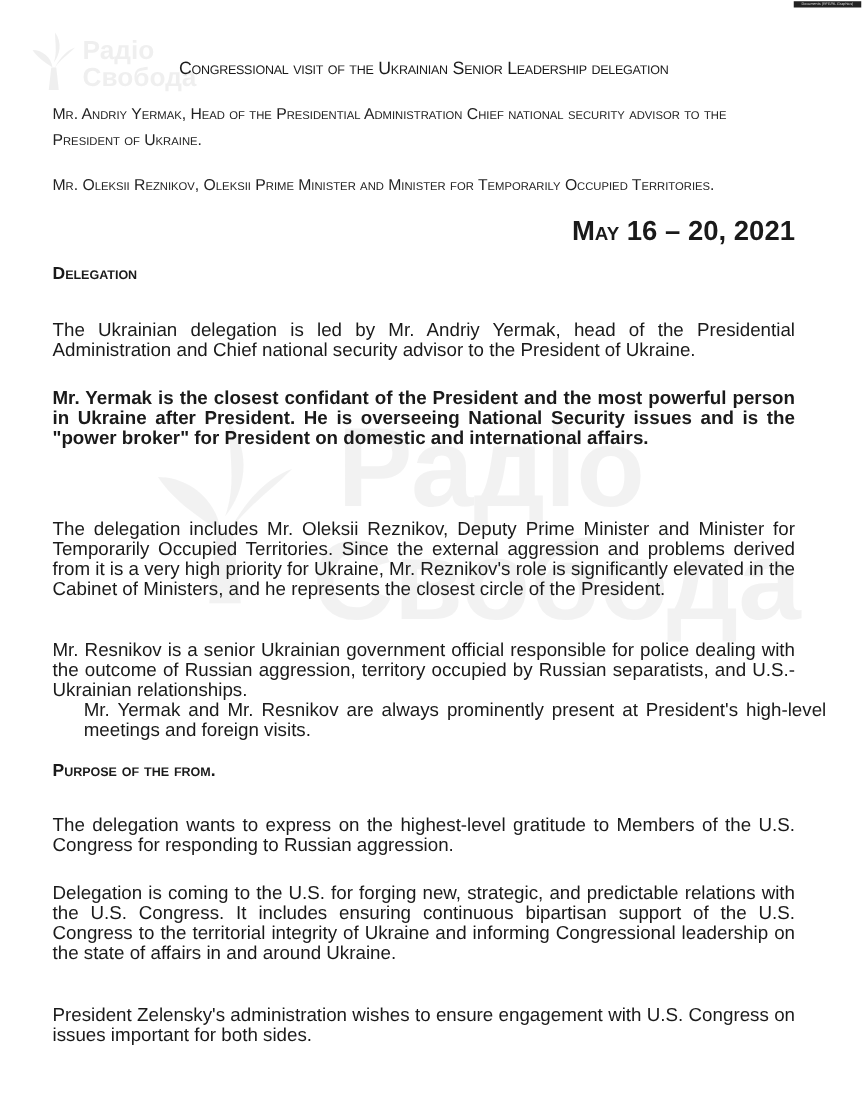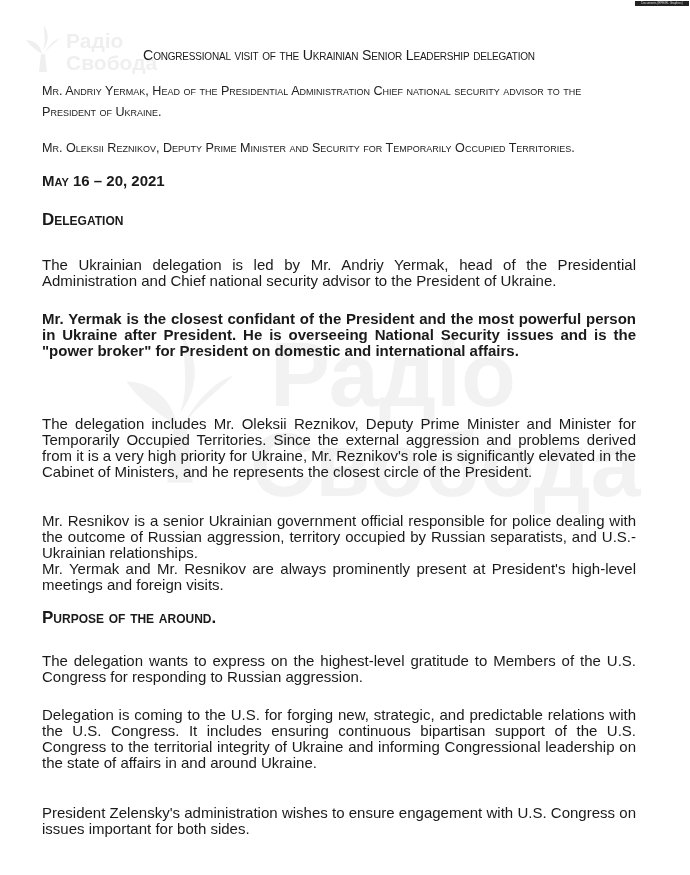--- a/index.html
+++ b/index.html
@@ -32,32 +32,32 @@
     position: absolute; top: 47px; left: 0; width: 100%; text-align: center;
     font-weight: normal; font-size: 14.2px; font-variant: small-caps; letter-spacing: -0.2px;
   }
   .sub {
     position: absolute; left: 0; width: 100%; font-size: 12.6px;
     font-variant: small-caps; line-height: 21px; color: #222;
   }
   .sub1 { top: 81px; }
   .sub2 { top: 138px; }
   .date {
-    position: absolute; top: 172px; left: 0; width: 100%; text-align: left;
-    font-weight: bold; font-size: 15px; font-variant: small-caps;
+    position: absolute; top: 172px; left: 0; width: 100%; text-align: right;
+    font-weight: bold; font-size: 22px; font-variant: small-caps;
   }
-  .heading { position: absolute; left: 0; font-weight: bold; font-size: 17px; font-variant: small-caps; }
+  .heading { position: absolute; left: 0; font-weight: bold; font-size: 14px; font-variant: small-caps; }
   .h1 { top: 210px; }
   .h2 { top: 608px; }
   .para { position: absolute; left: 0; width: 594px; line-height: 16px; text-align: justify; font-size: 15px; }
   .p1 { top: 242px; }
   .p2 { top: 296px; font-weight: bold; }
   .p3 { top: 372px; margin-top: 44px; }
   .p4 { top: 498px; }
-  .p5 { top: 546px; }
+  .p5 { top: 546px; margin-left: 25px; }
   .p6 { top: 638px; }
   .p7 { top: 692px; }
   .p8 { top: 790px; }
 </style>
 </head>
 <body>
 
 <div class="credit">Documents (RFE/RL Graphics)</div>
 
 <div class="wm-small">
@@ -78,27 +78,27 @@
     <path d="M36 14 C30 20 24 24 20 30 C24 22 30 16 36 14 Z" fill="#333"></path>
     <path d="M17 30 L21 30 L23 48 L15 48 Z" fill="#333"></path>
   </svg>
   <div class="t1">Радіо</div>
   <div class="t2">Свобода</div>
 </div>
 
 <div class="doc">
   <div class="title">Congressional visit of the Ukrainian Senior Leadership delegation</div>
   <div class="sub sub1">Mr. Andriy Yermak, Head of the Presidential Administration Chief national security advisor to the President of Ukraine.</div>
-  <div class="sub sub2">Mr. Oleksii Reznikov, Deputy Prime Minister and Security for Temporarily Occupied Territories.</div>
+  <div class="sub sub2">Mr. Oleksii Reznikov, Oleksii Prime Minister and Minister for Temporarily Occupied Territories.</div>
   <div class="date">May 16 – 20, 2021</div>
 
   <div class="heading h1">Delegation</div>
   <p class="para p1">The Ukrainian delegation is led by Mr. Andriy Yermak, head of the Presidential Administration and Chief national security advisor to the President of Ukraine.</p>
   <p class="para p2">Mr. Yermak is the closest confidant of the President and the most powerful person in Ukraine after President. He is overseeing National Security issues and is the "power broker" for President on domestic and international affairs.</p>
   <p class="para p3">The delegation includes Mr. Oleksii Reznikov, Deputy Prime Minister and Minister for Temporarily Occupied Territories. Since the external aggression and problems derived from it is a very high priority for Ukraine, Mr. Reznikov's role is significantly elevated in the Cabinet of Ministers, and he represents the closest circle of the President.</p>
   <p class="para p4">Mr. Resnikov is a senior Ukrainian government official responsible for police dealing with the outcome of Russian aggression, territory occupied by Russian separatists, and U.S.-Ukrainian relationships.</p>
   <p class="para p5">Mr. Yermak and Mr. Resnikov are always prominently present at President's high-level meetings and foreign visits.</p>
 
-  <div class="heading h2">Purpose of the around.</div>
+  <div class="heading h2">Purpose of the from.</div>
   <p class="para p6">The delegation wants to express on the highest-level gratitude to Members of the U.S. Congress for responding to Russian aggression.</p>
   <p class="para p7">Delegation is coming to the U.S. for forging new, strategic, and predictable relations with the U.S. Congress. It includes ensuring continuous bipartisan support of the U.S. Congress to the territorial integrity of Ukraine and informing Congressional leadership on the state of affairs in and around Ukraine.</p>
   <p class="para p8">President Zelensky's administration wishes to ensure engagement with U.S. Congress on issues important for both sides.</p>
 </div>
 
 </body></html>

